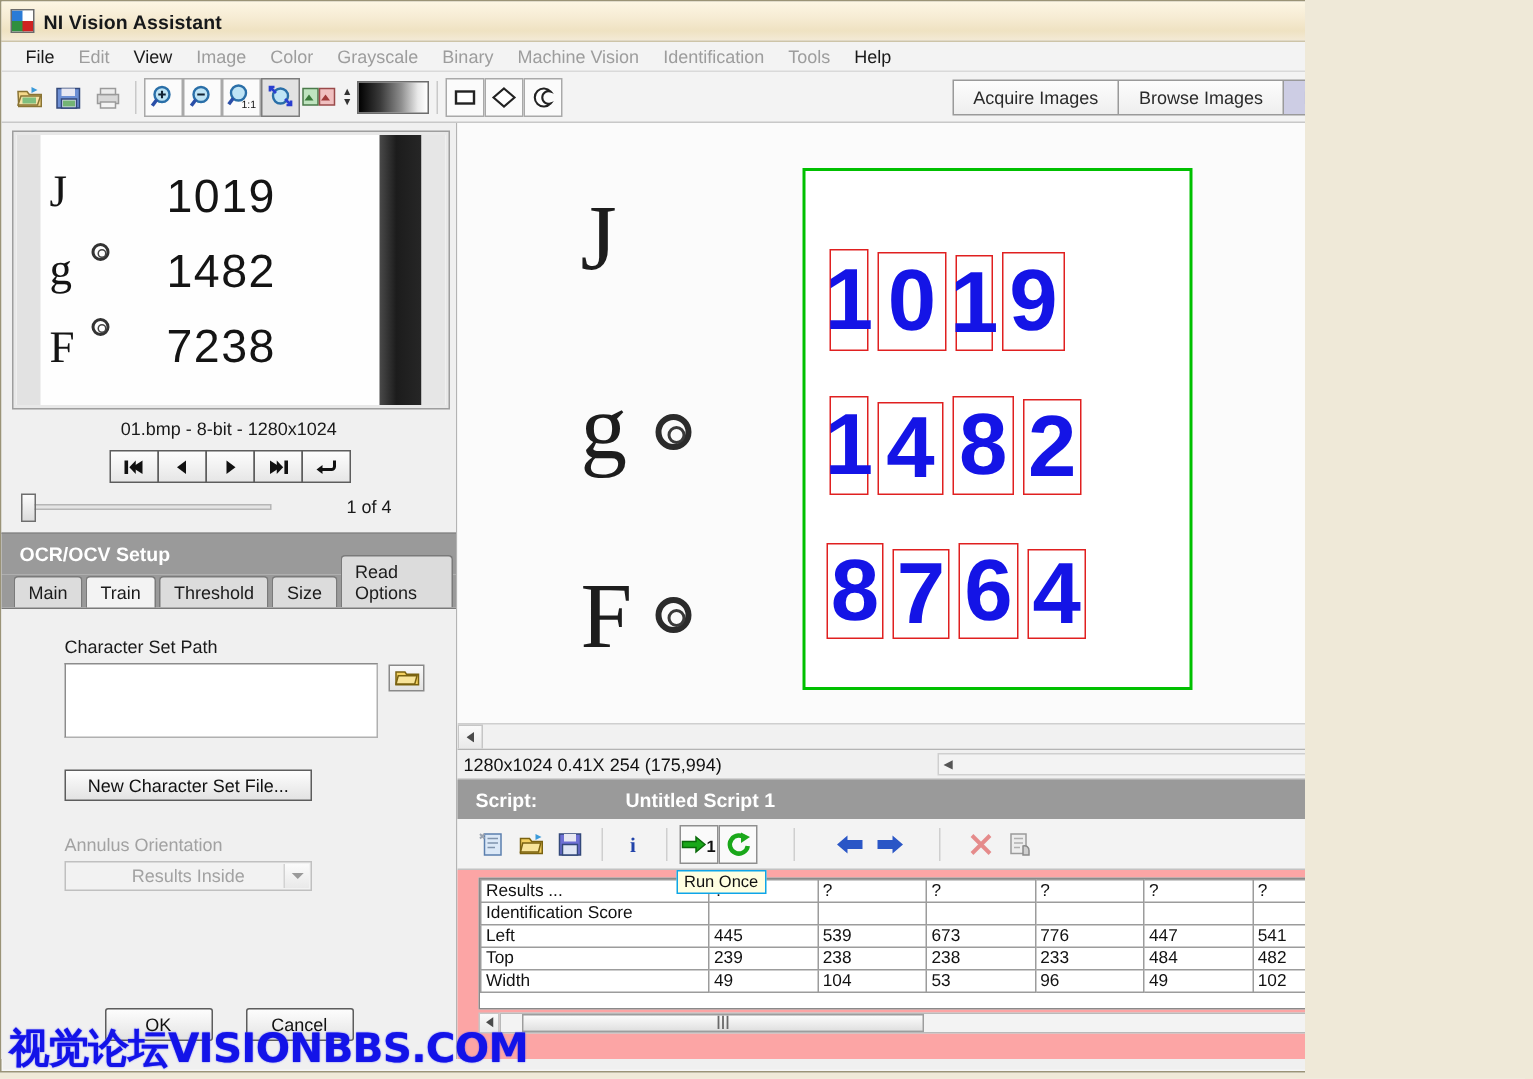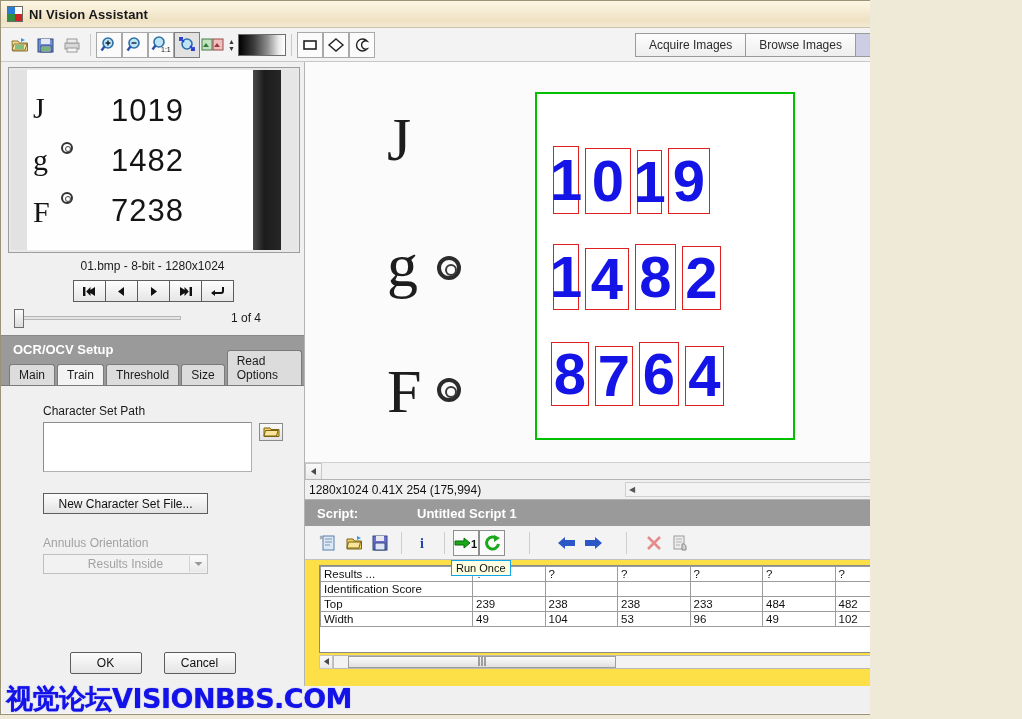--- a/index.html
+++ b/index.html
@@ -418,21 +418,21 @@
   .sbtn.boxed { border:1px solid #8f8f8f; background:#fafafa; }
   .s-sep { width: 1px; height:22px; background:#cfcfcf; margin: 0 8px; }
   .tooltip {
     position:absolute; left: 146px; top: 34px;
     background:#ffffe1; border:1px solid #0ea5e9;
     font-size:11px; color:#111; padding: 1px 4px; z-index: 20;
     white-space: nowrap;
   }
 
   
-  .results-area { flex:1; display:flex; background:#fde047; position:relative; }
+  .results-area { flex:1; display:flex; background:#fca5a5; position:relative; }
   .table-wrap {
     margin: 5px 0 0 14px;
     width: 590px; height: 88px;
     border: 1px solid #8a8a8a;
     background:#fff;
     overflow: hidden;
     position: relative;
   }
   table.results { border-collapse: collapse; width: 100%; table-layout: fixed; }
   table.results td {
@@ -538,20 +538,33 @@
             </svg>
         </div>
         <div class="win-btn">
           <svg width="13" height="11">
               <path d="M2 1 L11 10 M11 1 L2 10" stroke="#2a3550" stroke-width="2" fill="none"></path>
             </svg>
         </div>
       </div>
     </div>
 
+    <div class="menubar">
+      <div class="menu-item">File</div>
+      <div class="menu-item disabled">Edit</div>
+      <div class="menu-item">View</div>
+      <div class="menu-item disabled">Image</div>
+      <div class="menu-item disabled">Color</div>
+      <div class="menu-item disabled">Grayscale</div>
+      <div class="menu-item disabled">Binary</div>
+      <div class="menu-item disabled">Machine Vision</div>
+      <div class="menu-item disabled">Identification</div>
+      <div class="menu-item disabled">Tools</div>
+      <div class="menu-item">Help</div>
+    </div>
 
     <div class="toolbar">
       <div class="tb-group">
         <div class="tb-btn">
           <svg width="20" height="18">
               <path d="M2 5 h6 l1.5 2 h8 v8 h-15 z" fill="#f5d98a" stroke="#8a7434"></path>
               <path d="M4 8 h13 l-2 6 h-13 z" fill="#f7e4a8" stroke="#8a7434"></path>
               <rect x="5" y="9" width="9" height="4" fill="#7fbf7f"></rect>
               <path d="M11 2 l4 2 -4 2 z" fill="#3a9ad9"></path>
             </svg>
@@ -909,20 +922,29 @@
                   <td>?</td>
                 </tr>
                 <tr>
                   <td class="rowhead">Identification Score</td>
                   <td></td>
                   <td></td>
                   <td></td>
                   <td></td>
                   <td></td>
                   <td></td>
+                </tr>
+                <tr>
+                  <td class="rowhead">Left</td>
+                  <td>445</td>
+                  <td>539</td>
+                  <td>673</td>
+                  <td>776</td>
+                  <td>447</td>
+                  <td>541</td>
                 </tr>
                 <tr>
                   <td class="rowhead">Top</td>
                   <td>239</td>
                   <td>238</td>
                   <td>238</td>
                   <td>233</td>
                   <td>484</td>
                   <td>482</td>
                 </tr>

